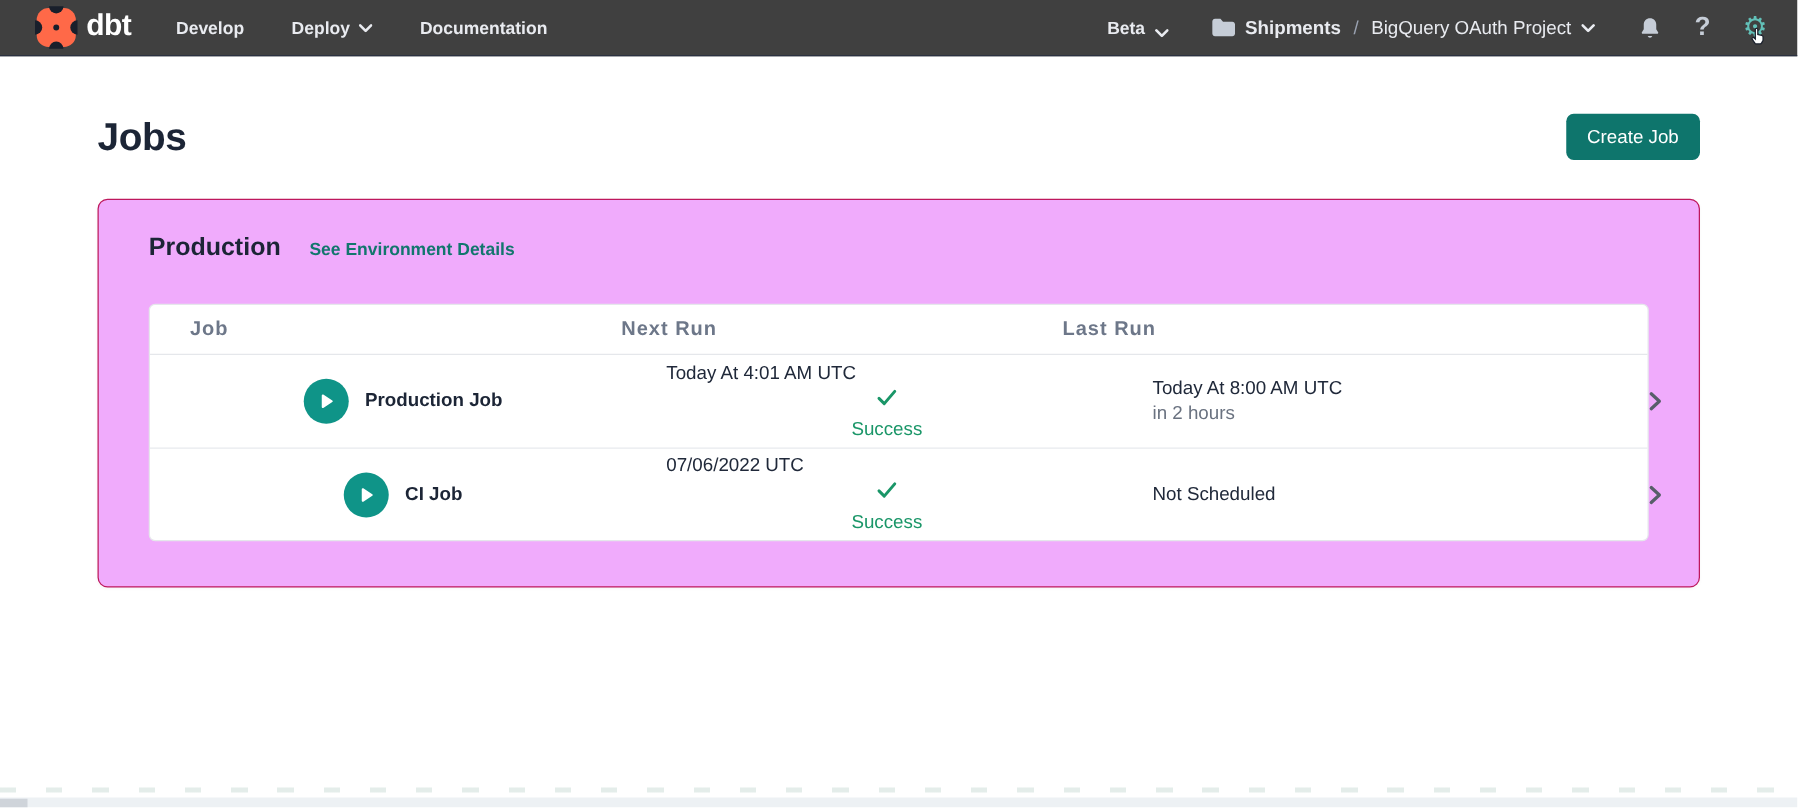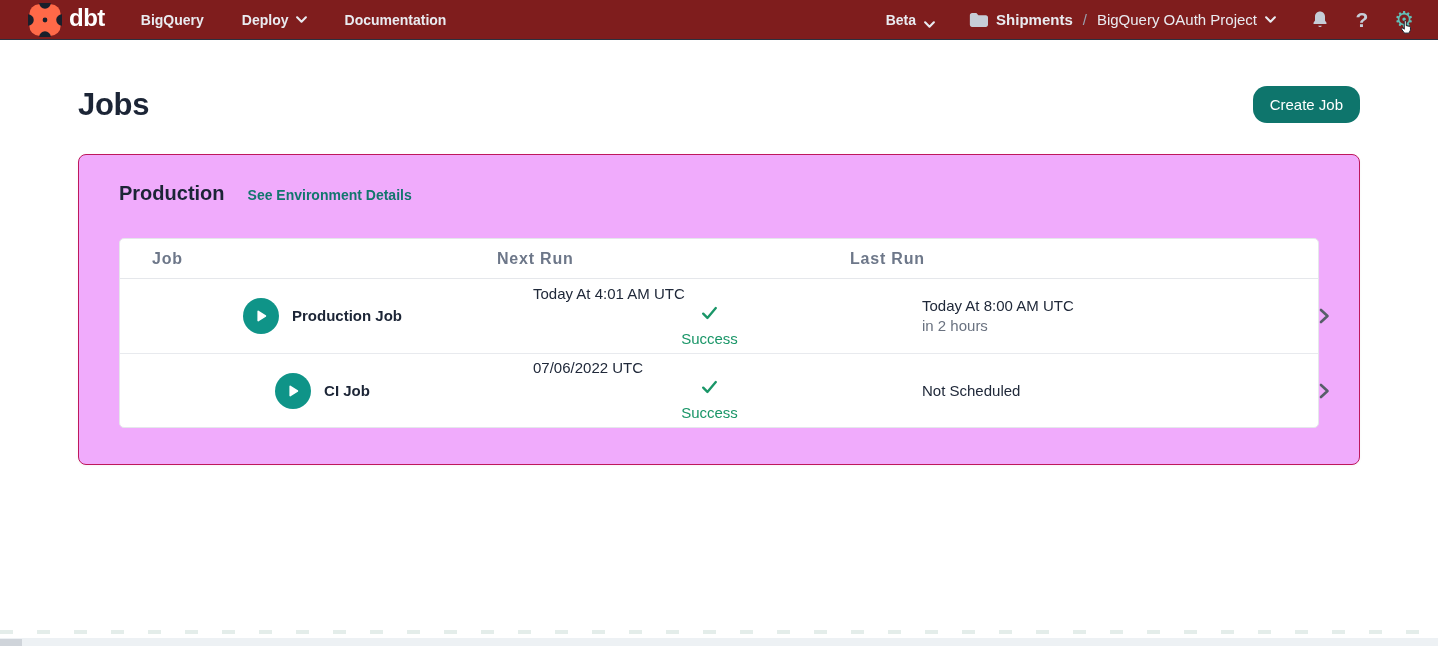--- a/index.html
+++ b/index.html
@@ -3,21 +3,21 @@
 <meta charset="utf-8">
 <style>
   * { margin:0; padding:0; box-sizing:border-box; }
   html,body { width:1438px; height:646px; }
   body {
     font-family:"Liberation Sans", sans-serif;
     background:#ffffff; color:#20293a; overflow:hidden; position:relative;
   }
   
   .navbar {
-    height:40px; background:#7f1d1d; display:flex; align-items:center;
+    height:45px; background:#404040; display:flex; align-items:center;
     padding:0 22px 0 28px; border-bottom:1px solid #2b3140;
   }
   .logo { display:flex; align-items:center; gap:7px; margin-right:36px; }
   .logo svg { display:block; }
   .logo-text { color:#ffffff; font-weight:700; font-size:24px; letter-spacing:-0.5px; line-height:1; padding-bottom:3px;}
   .nav-links { display:flex; align-items:center; gap:38px; }
   .nav-link { color:#e9ebf0; font-size:14px; font-weight:700; display:flex; align-items:center; gap:7px; cursor:pointer; }
   .caret { width:11px; height:7px; }
   .caret path { stroke:#e9ebf0; stroke-width:2.4; fill:none; stroke-linecap:round; stroke-linejoin:round; }
   .nav-right { margin-left:auto; display:flex; align-items:center; gap:18px; }
@@ -30,21 +30,21 @@
   .nav-icon { width:24px; height:24px; display:flex; align-items:center; justify-content:center; cursor:pointer; }
   .q-icon { color:#c6cdd7; font-size:21px; font-weight:800; }
   .gear-wrap { position:relative; }
   .gear-glyph { font-size:22px; color:#62c0b8; line-height:1; }
   .cursor-hand { position:absolute; left:7px; top:11px; }
   
   .content { padding:0 78px; }
   .title-row { display:flex; align-items:center; justify-content:space-between; margin-top:46px; }
   .page-title { font-size:31px; font-weight:700; color:#1c2536; letter-spacing:-0.3px; }
   .btn-primary {
-    background:#0e756c; color:#ffffff; border:none; border-radius:14px;
+    background:#0e756c; color:#ffffff; border:none; border-radius:6px;
     height:37px; padding:0 17px; font-size:15px; font-family:inherit; cursor:pointer;
   }
   
   .card {
     margin-top:31px; background:#f0abfc; border:1px solid #be185d; border-radius:8px;
     box-shadow:0 1px 3px rgba(20,30,50,0.04); padding:27px 40px 36px 40px; height:311px;
   }
   .card-head { display:flex; align-items:baseline; gap:23px; }
   .env-name { font-size:20px; font-weight:700; color:#1c2536; }
   .env-link { font-size:14px; font-weight:700; color:#12766d; text-decoration:none; cursor:pointer; }
@@ -91,21 +91,21 @@
         <circle cx="50" cy="100" r="17" fill="#191f2b"></circle>
         <circle cx="0" cy="50" r="17" fill="#191f2b"></circle>
         <circle cx="100" cy="50" r="17" fill="#191f2b"></circle>
         <circle cx="50" cy="50" r="7" fill="#191f2b"></circle>
       </svg>
     </span>
     <span class="logo-text">dbt</span>
   </div>
   <nav class="nav-links">
     <div class="nav-link">
-      <span>BigQuery</span>
+      <span>Develop</span>
     </div>
     <div class="nav-link">
       <span>Deploy</span>
       <svg class="caret" viewBox="0 0 12 8">
           <path d="M1 1.5 L6 6.5 L11 1.5"></path>
         </svg>
     </div>
     <div class="nav-link">
       <span>Documentation</span>
     </div>

